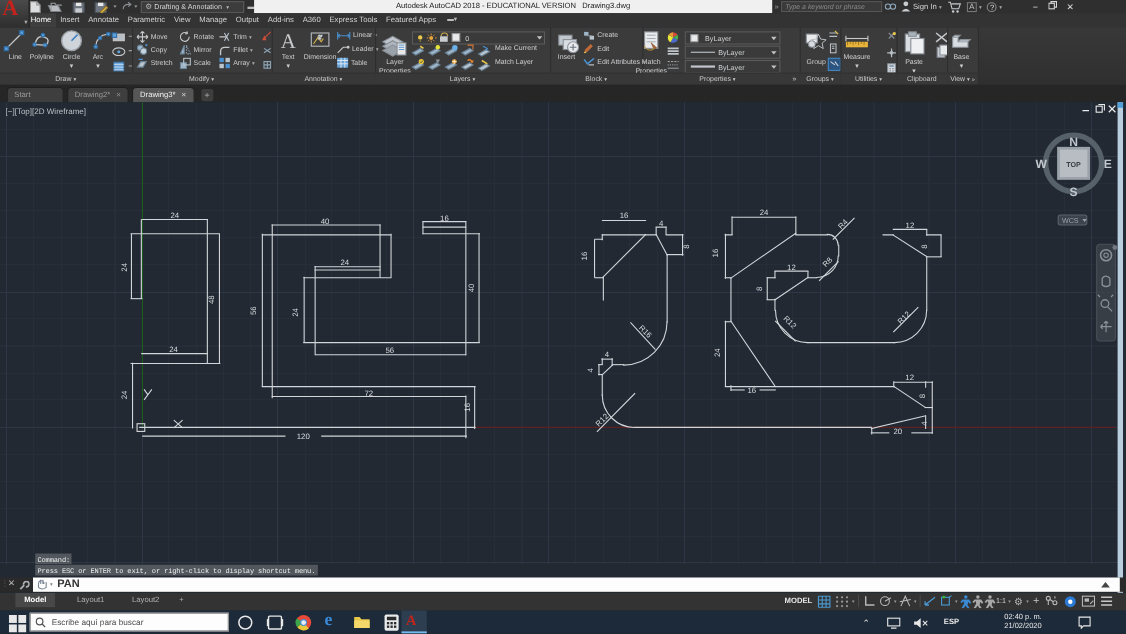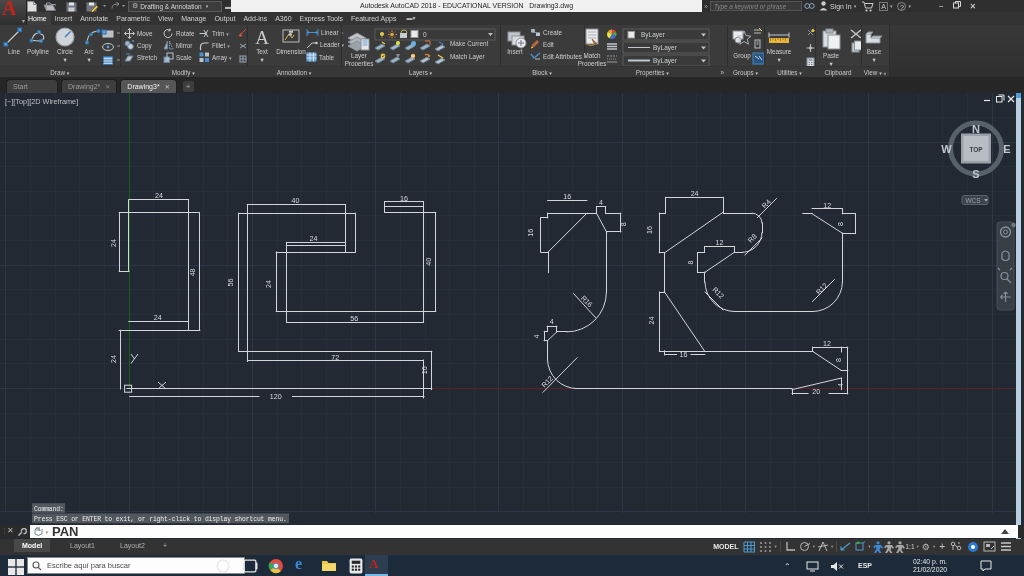--- a/index.html
+++ b/index.html
@@ -45,28 +45,28 @@
 .fx { margin-left:5px; font-size:6px; color:#888; }
 .ftab.active .fx { color:#ccc; }
 .fplus { width:11px; height:11px; background:#3e3e3e; color:#aaa; border-radius:2px; font-size:8px; line-height:11px; text-align:center; margin:0 0 1px 3px; }
 #canvas { position:absolute; left:0; top:93px; width:1016px; height:432px; background:#222933; }
 #scroll { position:absolute; left:1016px; top:93px; width:5px; height:446px; background:#b9cfdf; }
 #scrollr { position:absolute; left:1021px; top:93px; width:3px; height:446px; background:#232a33; }
 #cmdbar { position:absolute; left:0; top:524.9px; width:1024px; height:13.6px; background:#2a2a2a; }
 #cmdwhite { position:absolute; left:29.5px; top:0; width:988px; height:13.6px; background:#fdfdfd; display:flex; align-items:center; }
 #cmdbar .grip { position:absolute; left:1px; top:2px; color:#666; font-size:7px; }
 #cmdbar .cx { position:absolute; left:7px; top:1px; color:#b8b8b8; font-size:8px; }
-.pantext { font-weight:bold; color:#333; font-size:13px; margin-left:4px; }
+.pantext { font-weight:bold; color:#333; font-size:10px; margin-left:4px; }
 .cmdup { position:absolute; right:9px; top:4px; width:0; height:0; border-left:4px solid transparent; border-right:4px solid transparent; border-bottom:5px solid #444; }
 #statusbar { position:absolute; left:0; top:538.5px; width:1024px; height:16px; background:#333333; }
 .mtab { position:absolute; top:0; height:13px; font-size:7px; line-height:13px; padding:0 8px; color:#b0b0b0; }
 .mtab.active { background:#484848; color:#fff; font-weight:bold; }
 #statusright { position:absolute; right:8px; top:0; height:16px; display:flex; align-items:center; }
 #taskbar { position:absolute; left:0; top:554.5px; width:1024px; height:21.5px; background:#1d2a39; }
-#tsearch { position:absolute; left:27px; top:2.5px; width:218px; height:17px; background:#fdfdfd; border:1px solid #888; display:flex; align-items:center; }
+#tsearch { position:absolute; left:27px; top:2.5px; width:181px; height:17px; background:#fdfdfd; border:1px solid #888; display:flex; align-items:center; }
 #tsearch span { color:#4a4a4a; font-size:7.5px; margin-left:5px; }
 .tbicon { position:absolute; top:3px; width:16px; height:16px; }
 #tray { position:absolute; left:0; top:0; width:1024px; height:21.5px; color:#e8e8e8; }
 </style></head>
 <body>
 <div id="stage">
 
 <div id="titlebar">
   <div id="alogo">
         <span class="abig">A</span>

